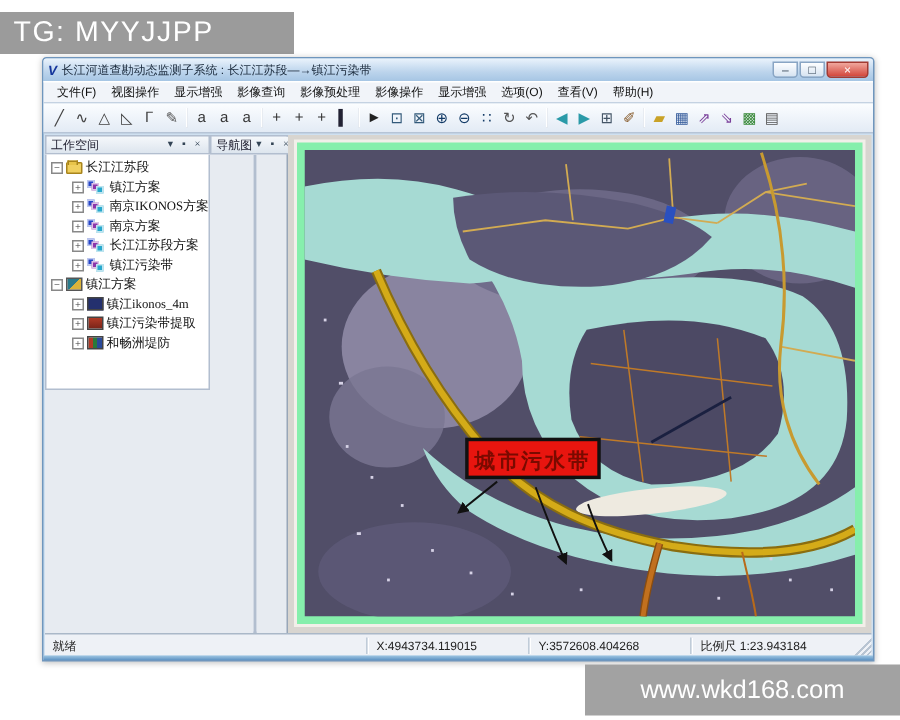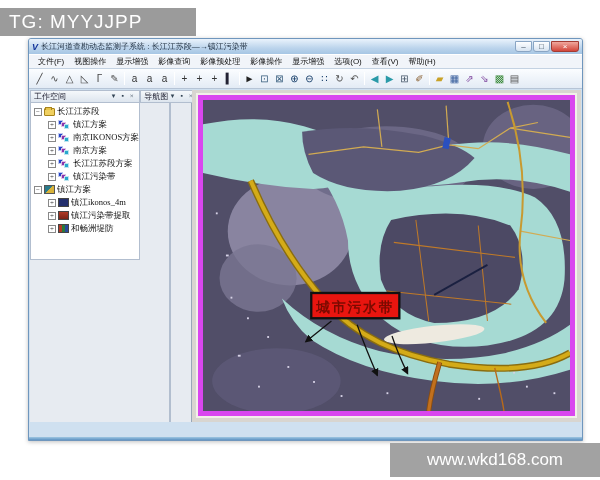--- a/index.html
+++ b/index.html
@@ -88,21 +88,21 @@
   .tree-label { overflow:hidden; }
 
   .nav-thumb { position:absolute; left:7px; top:58px; width:72px; height:57px;
                border:2px solid #de9090; background:#5a5674; }
   .nav-thumb svg { display:block; width:100%; height:100%; }
   .nav-roads { position:absolute; right:2px; top:8px; width:58px; height:130px; }
 
   
   .map-area { flex:1; background:#d8d5d0; padding:3px 4px 4px 4px; position:relative; }
   .map-frame { width:100%; height:100%; background:#f2efe9; padding:2px; }
-  .map-black { width:100%; height:100%; background:#d946ef; padding:5px; }
+  .map-black { width:100%; height:100%; background:#86efac; padding:5px; }
   .map-black svg { display:block; width:100%; height:100%; }
 
   
   .statusbar { position:absolute; left:1px; right:1px; bottom:3px; height:15px;
                background:#eef1f6; border-top:1px solid #aab8c8; display:flex;
                align-items:center; font-size:8px; color:#222; }
   .status-ready { flex:1; padding-left:5px; }
   .status-cell { width:108px; height:11px; line-height:11px; border-left:1px solid #c0ccd8;
                  box-shadow:inset 1px 0 0 #fff; padding-left:6px; white-space:nowrap;
                  overflow:hidden; flex:none; }
@@ -390,16 +390,23 @@
               <rect x="118" y="206" width="96" height="27" fill="#e8150f" stroke="#111" stroke-width="2.5"></rect>
               <text x="166" y="226" text-anchor="middle" font-size="15" font-weight="bold" fill="#7a0a00" letter-spacing="2">城市污水带</text>
             </g>
           </svg>
         </div>
       </div>
     </div>
 
   </div>
 
+  <div class="statusbar">
+    <span class="status-ready">就绪</span>
+    <span class="status-cell">X:4943734.119015</span>
+    <span class="status-cell">Y:3572608.404268</span>
+    <span class="status-cell">比例尺 1:23.943184</span>
+    <span class="grip"></span>
+  </div>
 
 </div>
 
 <div class="wm-bottom">www.wkd168.com</div>
 
 </body></html>

